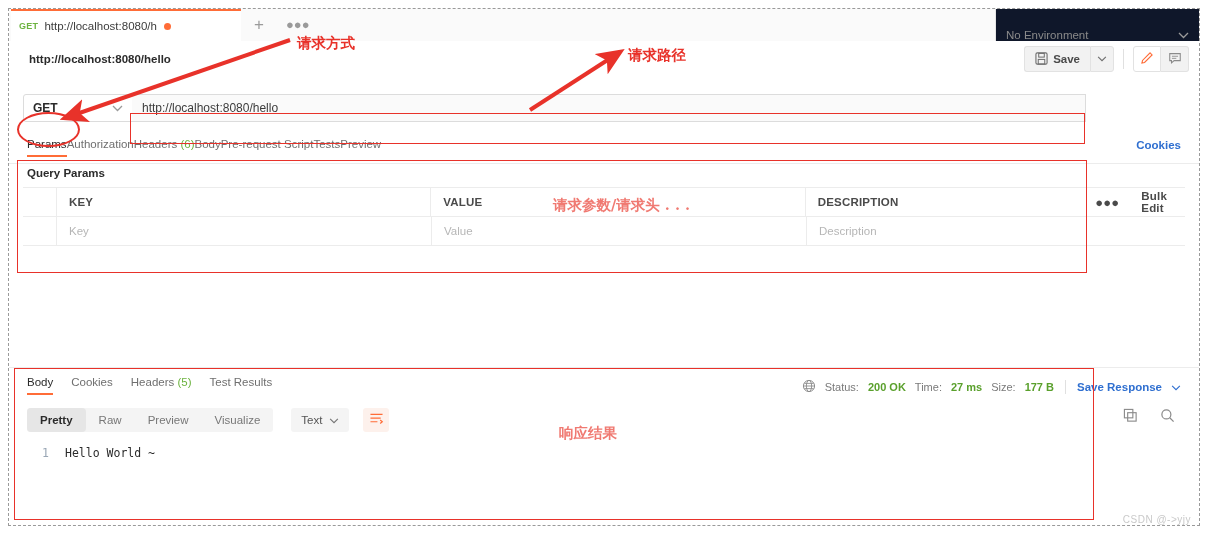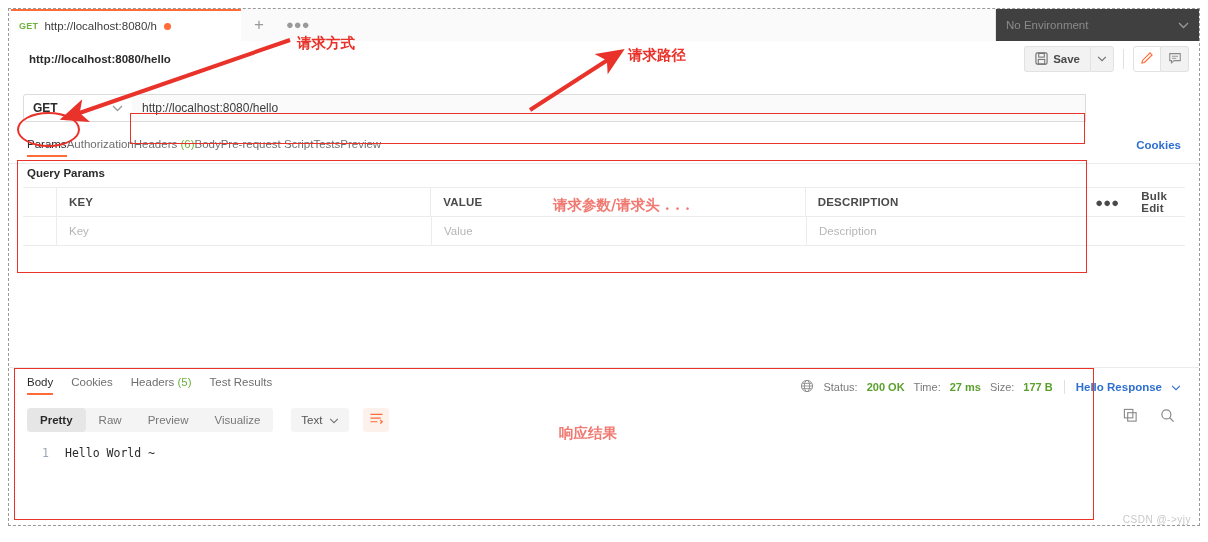--- a/index.html
+++ b/index.html
@@ -27,22 +27,22 @@
   }
   .tab-method{color:#6cb33f;font-size:9px;font-weight:bold;letter-spacing:.3px;margin-right:6px;}
   .tab-title{color:#3d3d3d;font-size:11.5px;white-space:nowrap;overflow:hidden;text-overflow:clip;max-width:140px;}
   .tab-dot{width:7px;height:7px;border-radius:50%;background:#ff6c37;margin-left:7px;flex:none;}
   .tab-plus{position:absolute;left:245px;top:7px;color:#9a9a9a;font-size:17px;line-height:17px;}
   .tab-dots{position:absolute;left:277px;top:10px;color:#9a9a9a;font-size:13px;letter-spacing:0px;line-height:12px;}
 
   
   .env{
     position:absolute;right:0;top:0;width:204px;height:32px;
-    border-left:1px solid #e6e6e6;display:flex;align-items:center;
-    padding:0 10px;box-sizing:border-box;background:#404040;
+    border-left:1px solid #e6e6e6;display:flex;align-items:flex-end;
+    padding:0 10px;box-sizing:border-box;background:#0f172a;
   }
   .env-label{color:#8a8a8a;font-size:11.5px;flex:1;}
   .chev{color:#9a9a9a;font-size:10px;}
 
   
   .crumbrow{
     position:absolute;left:0;top:32px;right:0;height:40px;
     border-bottom:1px solid #ececec;background:#fff;
   }
   .crumb{position:absolute;left:20px;top:12px;font-size:11.5px;font-weight:bold;color:#2b2b2b;}
@@ -266,21 +266,21 @@
           <path d="M1.8 8 H14.2 M2.8 5 H13.2 M2.8 11 H13.2" stroke="#8a8a8a" stroke-width="1"></path>
         </svg>
       </span>
       <span>Status:</span>
       <span class="g">200 OK</span>
       <span>Time:</span>
       <span class="g">27 ms</span>
       <span>Size:</span>
       <span class="g">177 B</span>
       <span class="mdiv"></span>
-      <span class="saveresp">Hello Response</span>
+      <span class="saveresp">Save Response</span>
       <span class="chev">
         <svg width="10" height="6" viewBox="0 0 11 7">
             <path d="M1 1 L5.5 5.5 L10 1" stroke="#2f6fd0" stroke-width="1.3" fill="none"></path>
           </svg>
       </span>
     </div>
 
     <div class="viewbar">
       <div class="seg">
         <div class="segi on">Pretty</div>

